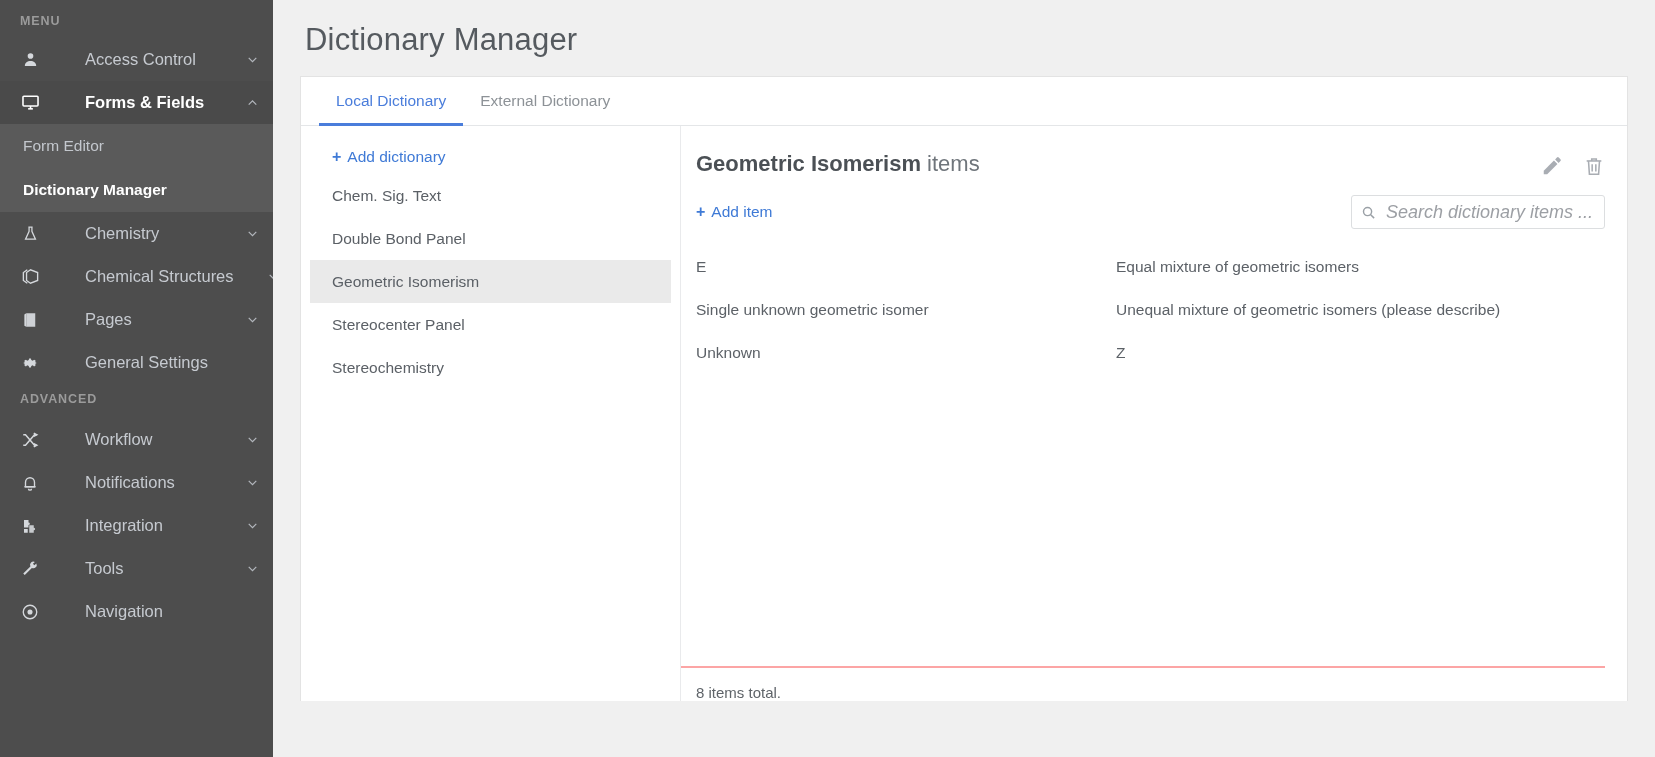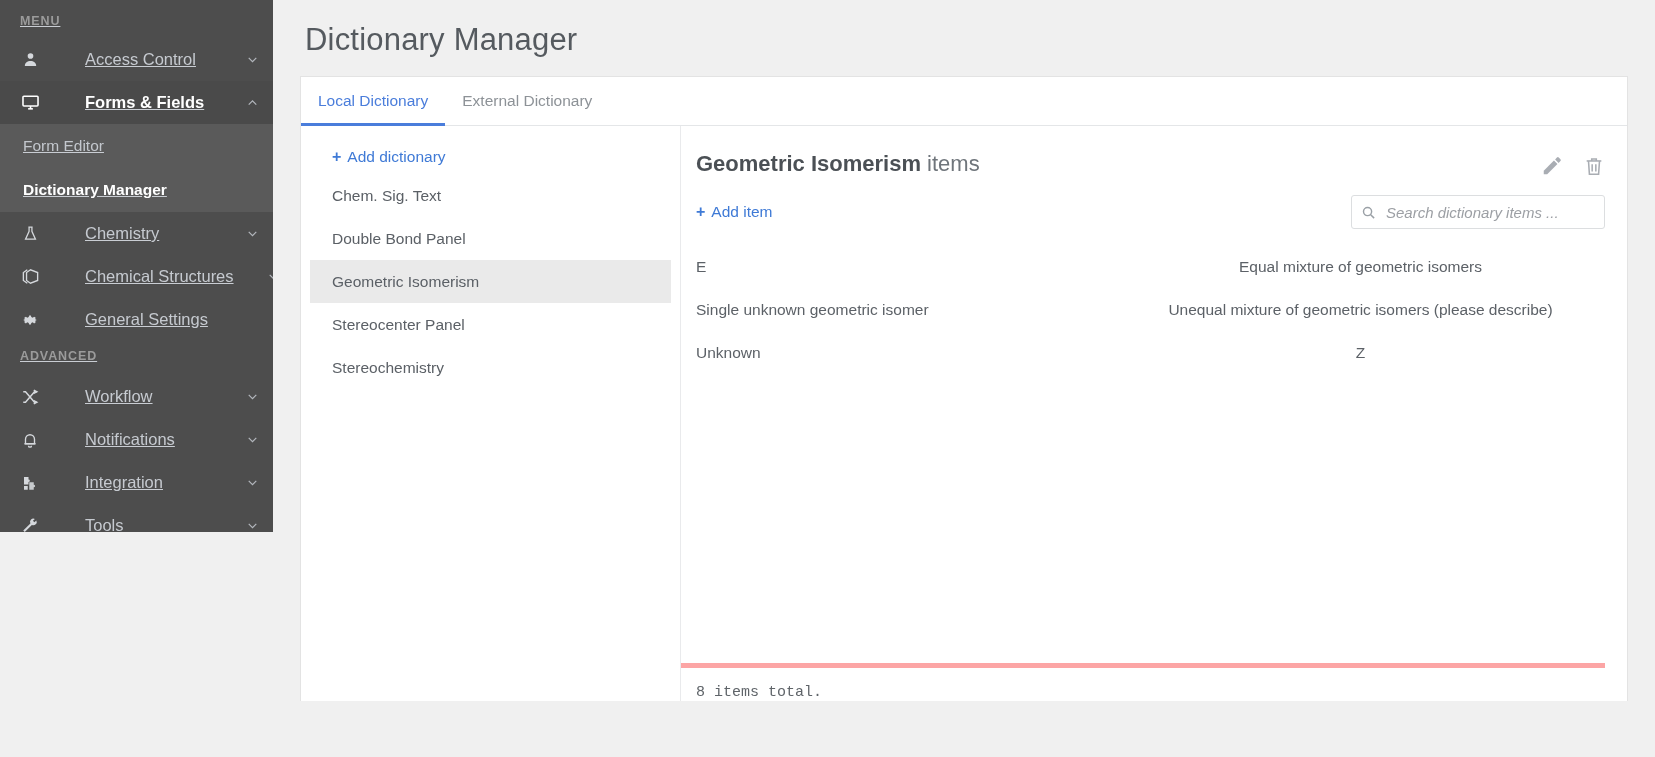--- a/index.html
+++ b/index.html
@@ -9,27 +9,26 @@
     font-family: "Liberation Sans", sans-serif;
     background: #f0f0f0;
     overflow: hidden;
     display: flex;
   }
 
   
   #sidebar {
     width: 273px;
     flex: 0 0 273px;
-    height: 532px;
+    height: 757px;
     background: #4d4d4d;
     color: #c9cdd3;
     padding-top: 14px;
     overflow: hidden;
     position: relative;
-    text-decoration: underline;
   }
   .section-label {
     font-size: 12.5px;
     letter-spacing: .9px;
     color: #9b9b9b;
     font-weight: bold;
     padding: 0 0 0 20px;
     margin-bottom: 10px;
   }
   .section-label.adv { margin-top: 8px; margin-bottom: 12px;}
@@ -93,20 +92,21 @@
     border: 1px solid #e3e3e3;
     border-bottom: none;
     height: 625px;
     display: flex;
     flex-direction: column;
   }
   
   .tabs {
     display: flex;
     border-bottom: 1px solid #e4e6e8;
+    padding-left: 18px;
     flex: 0 0 auto;
     text-align: center;
   }
   .tab {
     padding: 15px 17px 13px 17px;
     font-size: 15.5px;
     color: #8d9297;
     cursor: pointer;
     border-bottom: 3px solid transparent;
     margin-bottom: -1px;
@@ -178,21 +178,21 @@
     border: 1px solid #dcdee0;
     border-radius: 3px;
     display: flex;
     align-items: center;
     padding: 0 9px;
     background: #fff;
   }
   .search-wrap .mag { color: #9aa0a6; display: flex; margin-right: 8px; }
   .search-wrap input {
     border: none; outline: none;
-    font-size: 15px;
+    font-size: 18px;
     font-style: italic;
     color: #6d7278;
     font-family: "Liberation Sans", sans-serif;
     width: 100%;
     background: transparent;
   }
   .search-wrap input::placeholder { color: #9c9fa4; font-style: italic; }
 
   .items-table {
     flex: 1 1 auto;
@@ -200,29 +200,28 @@
     min-height: 0;
   }
   .item-row {
     display: flex;
     height: 43px;
     align-items: center;
     font-size: 15.5px;
     color: #5c6167;
   }
   .item-row .col-a { flex: 0 0 420px; }
-  .item-row .col-b { flex: 1 1 auto; text-align: center; }
+  .item-row .col-b { flex: 1 1 auto; }
 
   .detail-footer {
-    border-top: 5px solid #fca5a5;
+    border-top: 2px solid #fca5a5;
     padding: 16px 0 0 15px;
     font-size: 15px;
     color: #5f6469;
     flex: 0 0 auto;
-    font-family: Liberation Mono, monospace;
   }
 </style>
 </head>
 <body>
 
 <div id="sidebar">
 
   <div class="section-label">MENU</div>
 
   <div class="nav-item">
@@ -287,20 +286,34 @@
         </svg>
     </span>
     <span class="lbl">Chemical Structures</span>
     <span class="chev">
       <svg width="13" height="13" viewBox="0 0 24 24" fill="none" stroke="currentColor" stroke-width="2.2">
           <polyline points="5,9 12,16 19,9"></polyline>
         </svg>
     </span>
   </div>
 
+  <div class="nav-item">
+    <span class="ico">
+      <svg width="18" height="18" viewBox="0 0 24 24" fill="currentColor">
+          <path d="M7 3h12v18H7z" opacity=".95"></path>
+          <path d="M4.5 4.5 7 3v18l-2.5-1.5z"></path>
+        </svg>
+    </span>
+    <span class="lbl">Pages</span>
+    <span class="chev">
+      <svg width="13" height="13" viewBox="0 0 24 24" fill="none" stroke="currentColor" stroke-width="2.2">
+          <polyline points="5,9 12,16 19,9"></polyline>
+        </svg>
+    </span>
+  </div>
 
   <div class="nav-item">
     <span class="ico">
       <svg width="18" height="18" viewBox="0 0 24 24" fill="currentColor">
           <path d="M12 8.4a3.6 3.6 0 1 0 0 7.2 3.6 3.6 0 0 0 0-7.2zm9 3.6-1.9-1.1.3-2.2-2-1.2-1.7 1.4-2-.8-.5-2.1h-2.4l-.5 2.1-2 .8L6.6 7.5l-2 1.2.3 2.2L3 12l1.9 1.1-.3 2.2 2 1.2 1.7-1.4 2 .8.5 2.1h2.4l.5-2.1 2-.8 1.7 1.4 2-1.2-.3-2.2z"></path>
         </svg>
     </span>
     <span class="lbl">General Settings</span>
   </div>
 

